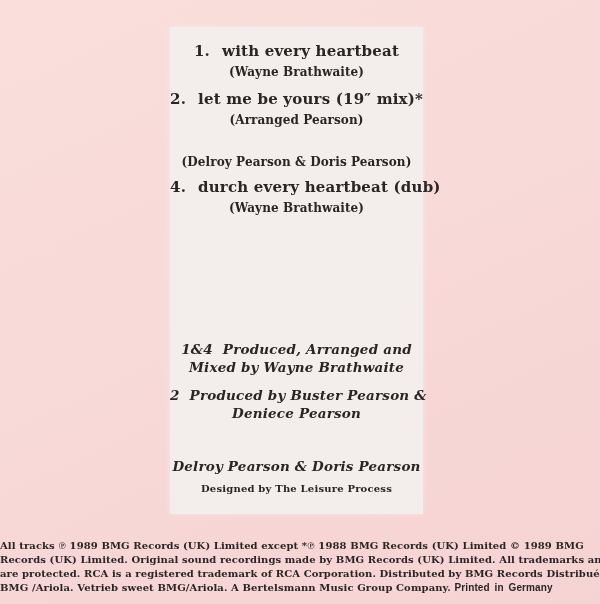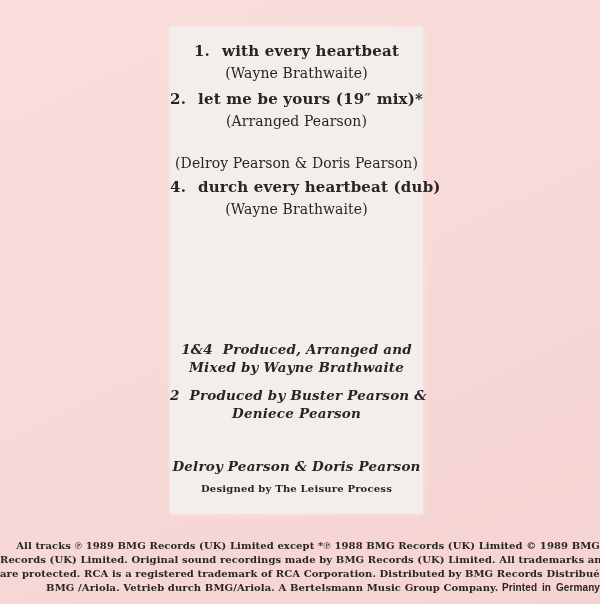--- a/index.html
+++ b/index.html
@@ -28,43 +28,43 @@
     text-align: center;
     white-space: nowrap;
   }
   .track-title {
     font-weight: bold;
     font-size: 15px;
     letter-spacing: 0.2px;
   }
   .track-num { margin-right: 12px; }
   .track-artist {
-    font-weight: normal;
-    font-size: 14px;
+    font-weight: bold;
+    font-size: 12px;
     letter-spacing: 0.1px;
   }
   .credit-line {
     font-weight: bold;
     font-style: italic;
     font-size: 13.5px;
     letter-spacing: 0.2px;
     margin-top: 38px;
   }
   .credit-prefix { margin-right: 10px; }
   .designed {
     font-weight: bold;
     font-size: 10px;
     letter-spacing: 0.2px;
   }
   .legal {
     position: absolute;
     top: 539px;
     left: 0;
     width: 100%;
-    text-align: right;
+    text-align: left;
     font-weight: bold;
     font-size: 10px;
     line-height: 14px;
     letter-spacing: 0.1px;
     color: #2a2425;
   }
   .legal-line { white-space: nowrap; }
   .printed {
     font-family: "Liberation Sans", sans-serif;
     font-weight: bold;
@@ -109,18 +109,18 @@
 
     <div class="line designed" style="top:456px">Designed by The Leisure Process</div>
 
   </div>
 
   <div class="legal">
     <div class="legal-line">All tracks ℗ 1989 BMG Records (UK) Limited except *℗ 1988 BMG Records (UK) Limited © 1989 BMG</div>
     <div class="legal-line">Records (UK) Limited. Original sound recordings made by BMG Records (UK) Limited. All trademarks and logos</div>
     <div class="legal-line">are protected. RCA is a registered trademark of RCA Corporation. Distributed by BMG Records Distribué par</div>
     <div class="legal-line">
-      <span>BMG /Ariola. Vetrieb durch BMG/Ariola. A Bertelsmann Music Group Company.</span>
+      <span>BMG /Ariola. Vetrieb sweet BMG/Ariola. A Bertelsmann Music Group Company.</span>
       <span class="printed">Printed in Germany</span>
     </div>
   </div>
 
 </div>
 
 </body></html>

